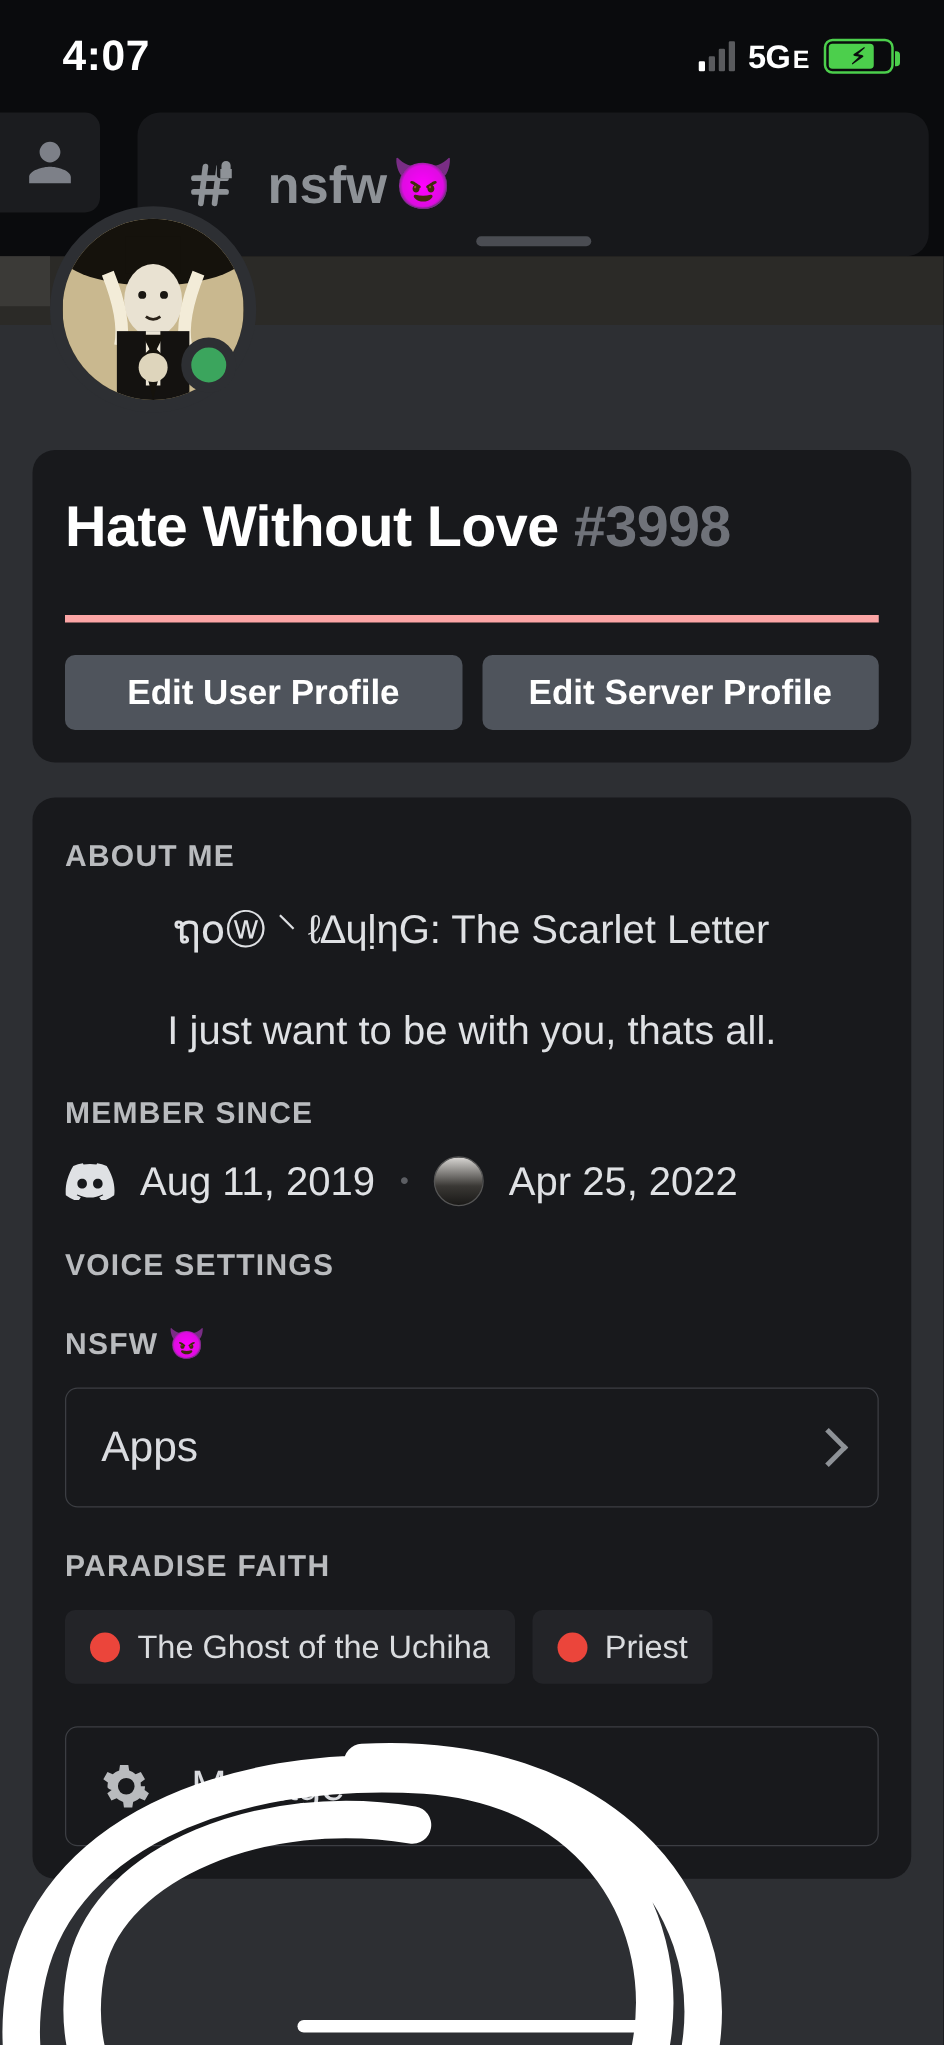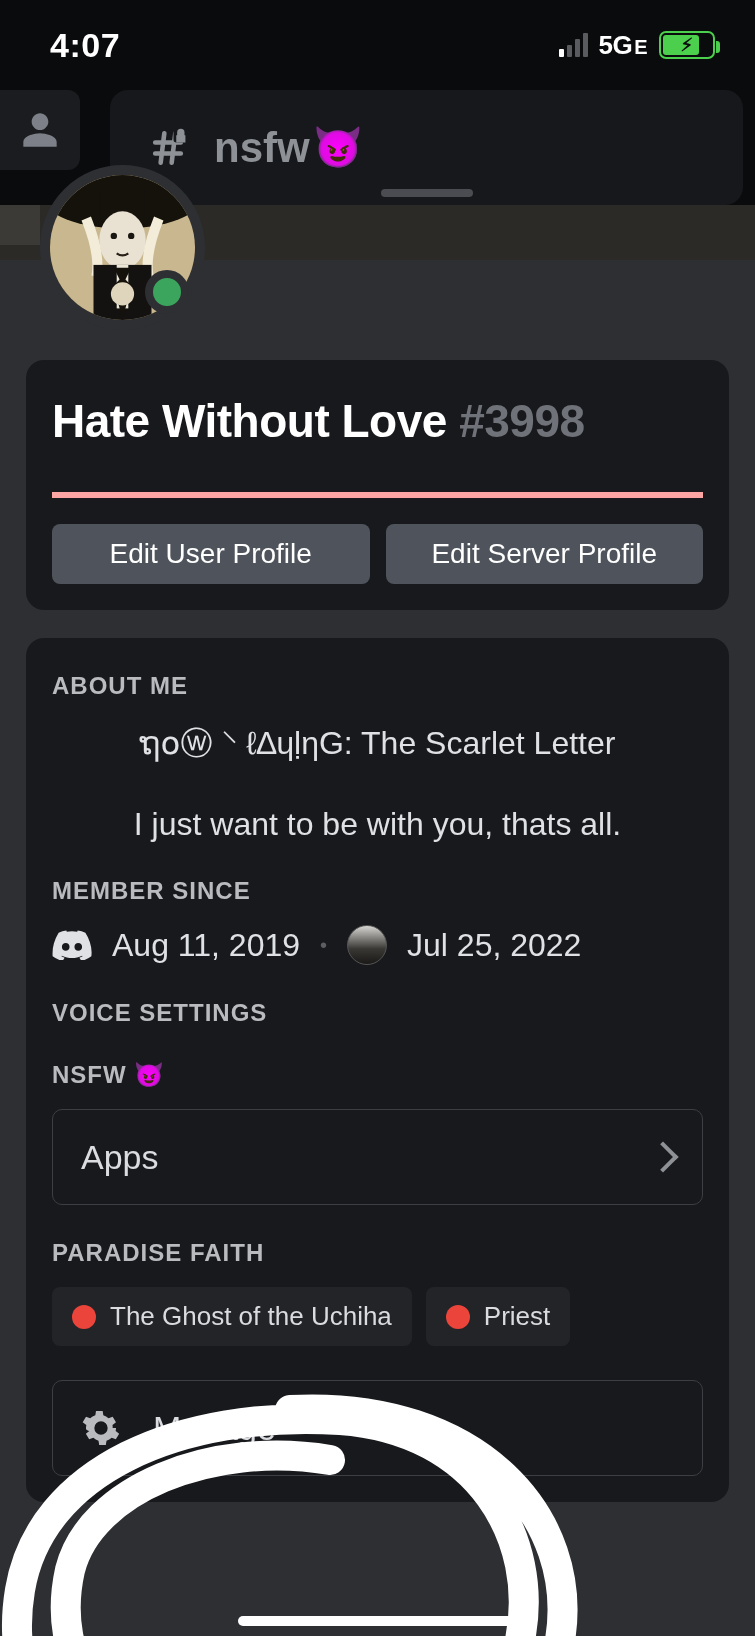--- a/index.html
+++ b/index.html
@@ -34,21 +34,21 @@
 .avatar-wrap { position:absolute; left:40px; top:-35px; width:165px; height:165px; border-radius:50%; background:#2d2f33; border:10px solid #2d2f33; overflow:visible; }
 .avatar { width:100%; height:100%; border-radius:50%; background: radial-gradient(circle at 50% 35%, #e7d9b8 0%, #d6c59b 25%, #2b2518 55%, #0e0c08 100%); display:flex; align-items:center; justify-content:center; overflow:hidden; }
 .avatar svg { width:100%; height:100%; }
 .status-dot { position:absolute; right:6px; bottom:6px; width:44px; height:44px; background:#3ba55d; border:8px solid #2d2f33; border-radius:50%; }
 
 .body-area { background:#2d2f33; padding:100px 26px 0 26px; min-height:1380px; position:relative; }
 .card { background:#18191c; border-radius:18px; padding:34px 26px 26px 26px; margin-bottom:28px; }
 .username-line { font-size:46px; font-weight:800; letter-spacing:-0.5px; padding-bottom:44px; border-bottom:6px solid #fca5a5; }
 .username-line .tag { color:#6f7279; font-weight:800; }
 .btn-row { display:flex; gap:16px; margin-top:26px; }
-.btn { flex:1; height:60px; background:#4f545c; border:none; border-radius:8px; color:#fff; font-size:28px; font-weight:400; display:flex; align-items:center; justify-content:center; cursor:pointer; }
+.btn { flex:1; height:60px; background:#4f545c; border:none; border-radius:8px; color:#fff; font-size:28px; font-weight:700; display:flex; align-items:center; justify-content:center; cursor:pointer; }
 
 .section-label { font-size:24px; font-weight:800; color:#b9bbbe; letter-spacing:1px; margin-bottom:20px; }
 .about-text { text-align:center; }
 .about-text .line1 { font-size:32px; color:#dfe1e4; margin-bottom:40px; font-weight:400; }
 .about-text .line2 { font-size:32px; color:#dfe1e4; margin-bottom:20px; font-weight:400; }
 
 .member-row { display:flex; align-items:center; gap:20px; font-size:32px; color:#dfe1e4; font-weight:400; }
 .discord-logo { width:40px; height:30px; fill:#dfe1e4; }
 .sep-dot { color:#5c5e63; font-size:20px; }
 .server-icon { width:40px; height:40px; border-radius:50%; background:linear-gradient(180deg,#d7d5d2 0%, #3a3835 60%, #1a1917 100%); border:1px solid #555; }
@@ -172,21 +172,21 @@
 
     <div class="block">
       <div class="section-label">MEMBER SINCE</div>
       <div class="member-row">
         <svg class="discord-logo" viewBox="0 0 71 55">
             <path d="M60 5a59 59 0 0 0-14-4l-1 2a55 55 0 0 0-19 0l-1-2a59 59 0 0 0-14 4C2 20-1 34 0 48a60 60 0 0 0 18 9l4-6c-2-1-4-2-6-3l1-1c12 6 25 6 37 0l1 1c-2 1-4 2-6 3l4 6a60 60 0 0 0 18-9c2-16-3-30-11-43ZM24 38c-4 0-7-3-7-7s3-7 7-7 7 3 7 7-3 7-7 7Zm23 0c-4 0-7-3-7-7s3-7 7-7 7 3 7 7-3 7-7 7Z"></path>
           </svg>
         <span>Aug 11, 2019</span>
         <span class="sep-dot">•</span>
         <div class="server-icon"></div>
-        <span>Jul 25, 2022</span>
+        <span>Apr 25, 2022</span>
       </div>
     </div>
 
     <div class="block">
       <div class="section-label">VOICE SETTINGS</div>
     </div>
 
     <div class="block">
       <div class="section-label nsfw-head">
         <span>NSFW</span>

